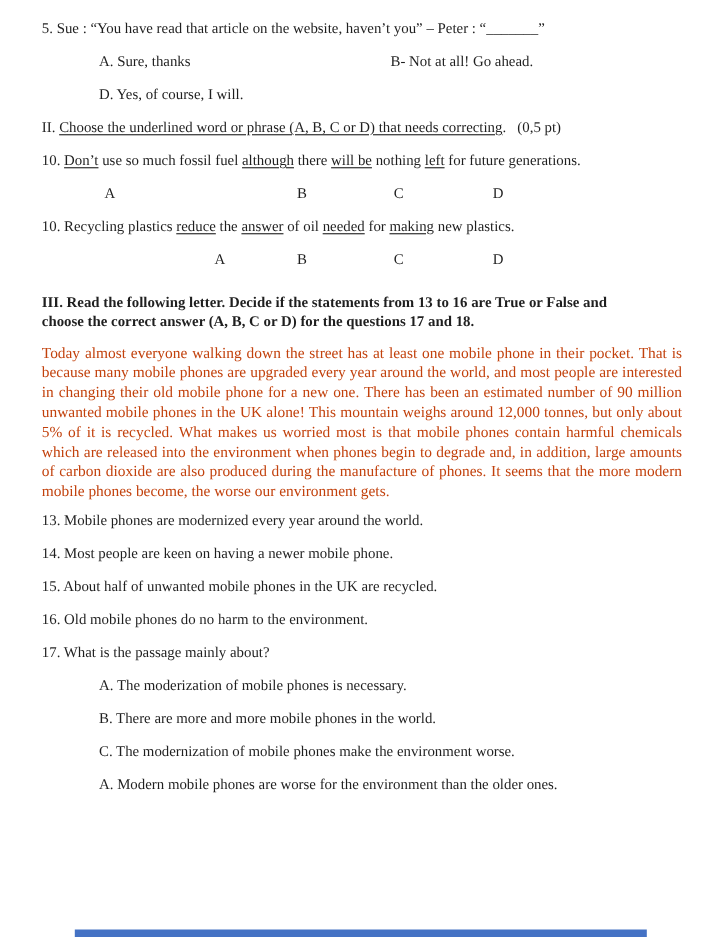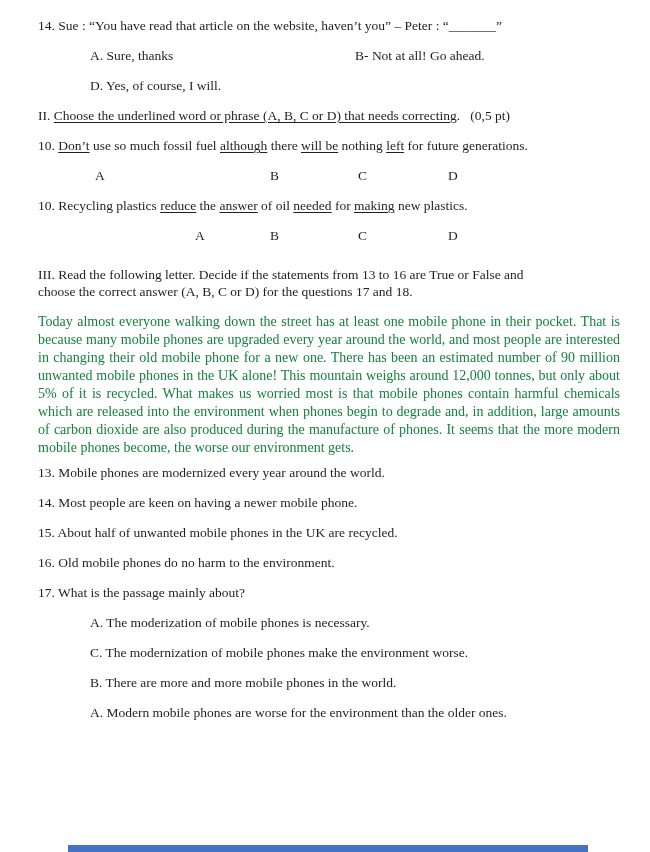--- a/index.html
+++ b/index.html
@@ -40,50 +40,50 @@
   }
   .abcd span { position: absolute; top: 0; }
   .abcd-q11 span:nth-child(1) { left: 57px; }
   .abcd-q11 span:nth-child(2) { left: 232px; }
   .abcd-q11 span:nth-child(3) { left: 320px; }
   .abcd-q11 span:nth-child(4) { left: 410px; }
   .abcd-q12 span:nth-child(1) { left: 157px; }
   .abcd-q12 span:nth-child(2) { left: 232px; }
   .abcd-q12 span:nth-child(3) { left: 320px; }
   .abcd-q12 span:nth-child(4) { left: 410px; }
-  .section3 { margin-top: 23px; margin-bottom: 0; }
+  .section3 { margin-top: 23px; margin-bottom: 0; font-weight: bold; }
   .section3 .s3line { font-size: 13.5px; line-height: 16.5px; }
   .passage {
     margin-top: 13px;
     margin-bottom: 8px;
     font-size: 14px;
     line-height: 18px;
     text-align: justify;
-    color: #15803d;
+    color: #c2410c;
   }
   .statement { margin-top: 0; }
   .sub-option {
     font-size: 13.5px;
     line-height: 16px;
     margin-bottom: 14px;
     padding-left: 52px;
     white-space: nowrap;
   }
   .blue-strip {
     position: absolute;
     left: 68px; bottom: 0;
     width: 520px; height: 7px;
   }
 </style>
 </head>
 <body>
 
 <div class="page">
 
-  <div class="line"><span>14. Sue : “You have read that article on the website, haven’t you” – Peter : “</span><span>_______</span><span>”</span></div>
+  <div class="line"><span>5. Sue : “You have read that article on the website, haven’t you” – Peter : “</span><span>_______</span><span>”</span></div>
 
   <div class="opt-row">
     <span class="opt-left">A. Sure, thanks</span>
     <span>B- Not at all! Go ahead.</span>
   </div>
   <div class="opt-row">
     <span>D. Yes, of course, I will.</span>
   </div>
 
   <div class="line"><span>II. </span><span class="u">Choose the underlined word or phrase (A, B, C or D) that needs correcting</span><span>.&nbsp;&nbsp; (0,5 pt)</span></div>
@@ -111,20 +111,20 @@
 
   <div class="passage">Today almost everyone walking down the street has at least one mobile phone in their pocket. That is because many mobile phones are upgraded every year around the world, and most people are interested in changing their old mobile phone for a new one. There has been an estimated number of 90 million unwanted mobile phones in the UK alone! This mountain weighs around 12,000 tonnes, but only about 5% of it is recycled. What makes us worried most is that mobile phones contain harmful chemicals which are released into the environment when phones begin to degrade and, in addition, large amounts of carbon dioxide are also produced during the manufacture of phones. It seems that the more modern mobile phones become, the worse our environment gets.</div>
 
   <div class="line statement">13. Mobile phones are modernized every year around the world.</div>
   <div class="line">14. Most people are keen on having a newer mobile phone.</div>
   <div class="line">15. About half of unwanted mobile phones in the UK are recycled.</div>
   <div class="line">16. Old mobile phones do no harm to the environment.</div>
 
   <div class="line">17. What is the passage mainly about?</div>
   <div class="sub-option">A. The moderization of mobile phones is necessary.</div>
+  <div class="sub-option">B. There are more and more mobile phones in the world.</div>
   <div class="sub-option">C. The modernization of mobile phones make the environment worse.</div>
-  <div class="sub-option">B. There are more and more mobile phones in the world.</div>
 
   <div class="sub-option">A. Modern mobile phones are worse for the environment than the older ones.</div>
 
   <div class="blue-strip" style="background: rgb(68, 114, 196);"></div>
 
 </div>
 
 </body></html>

